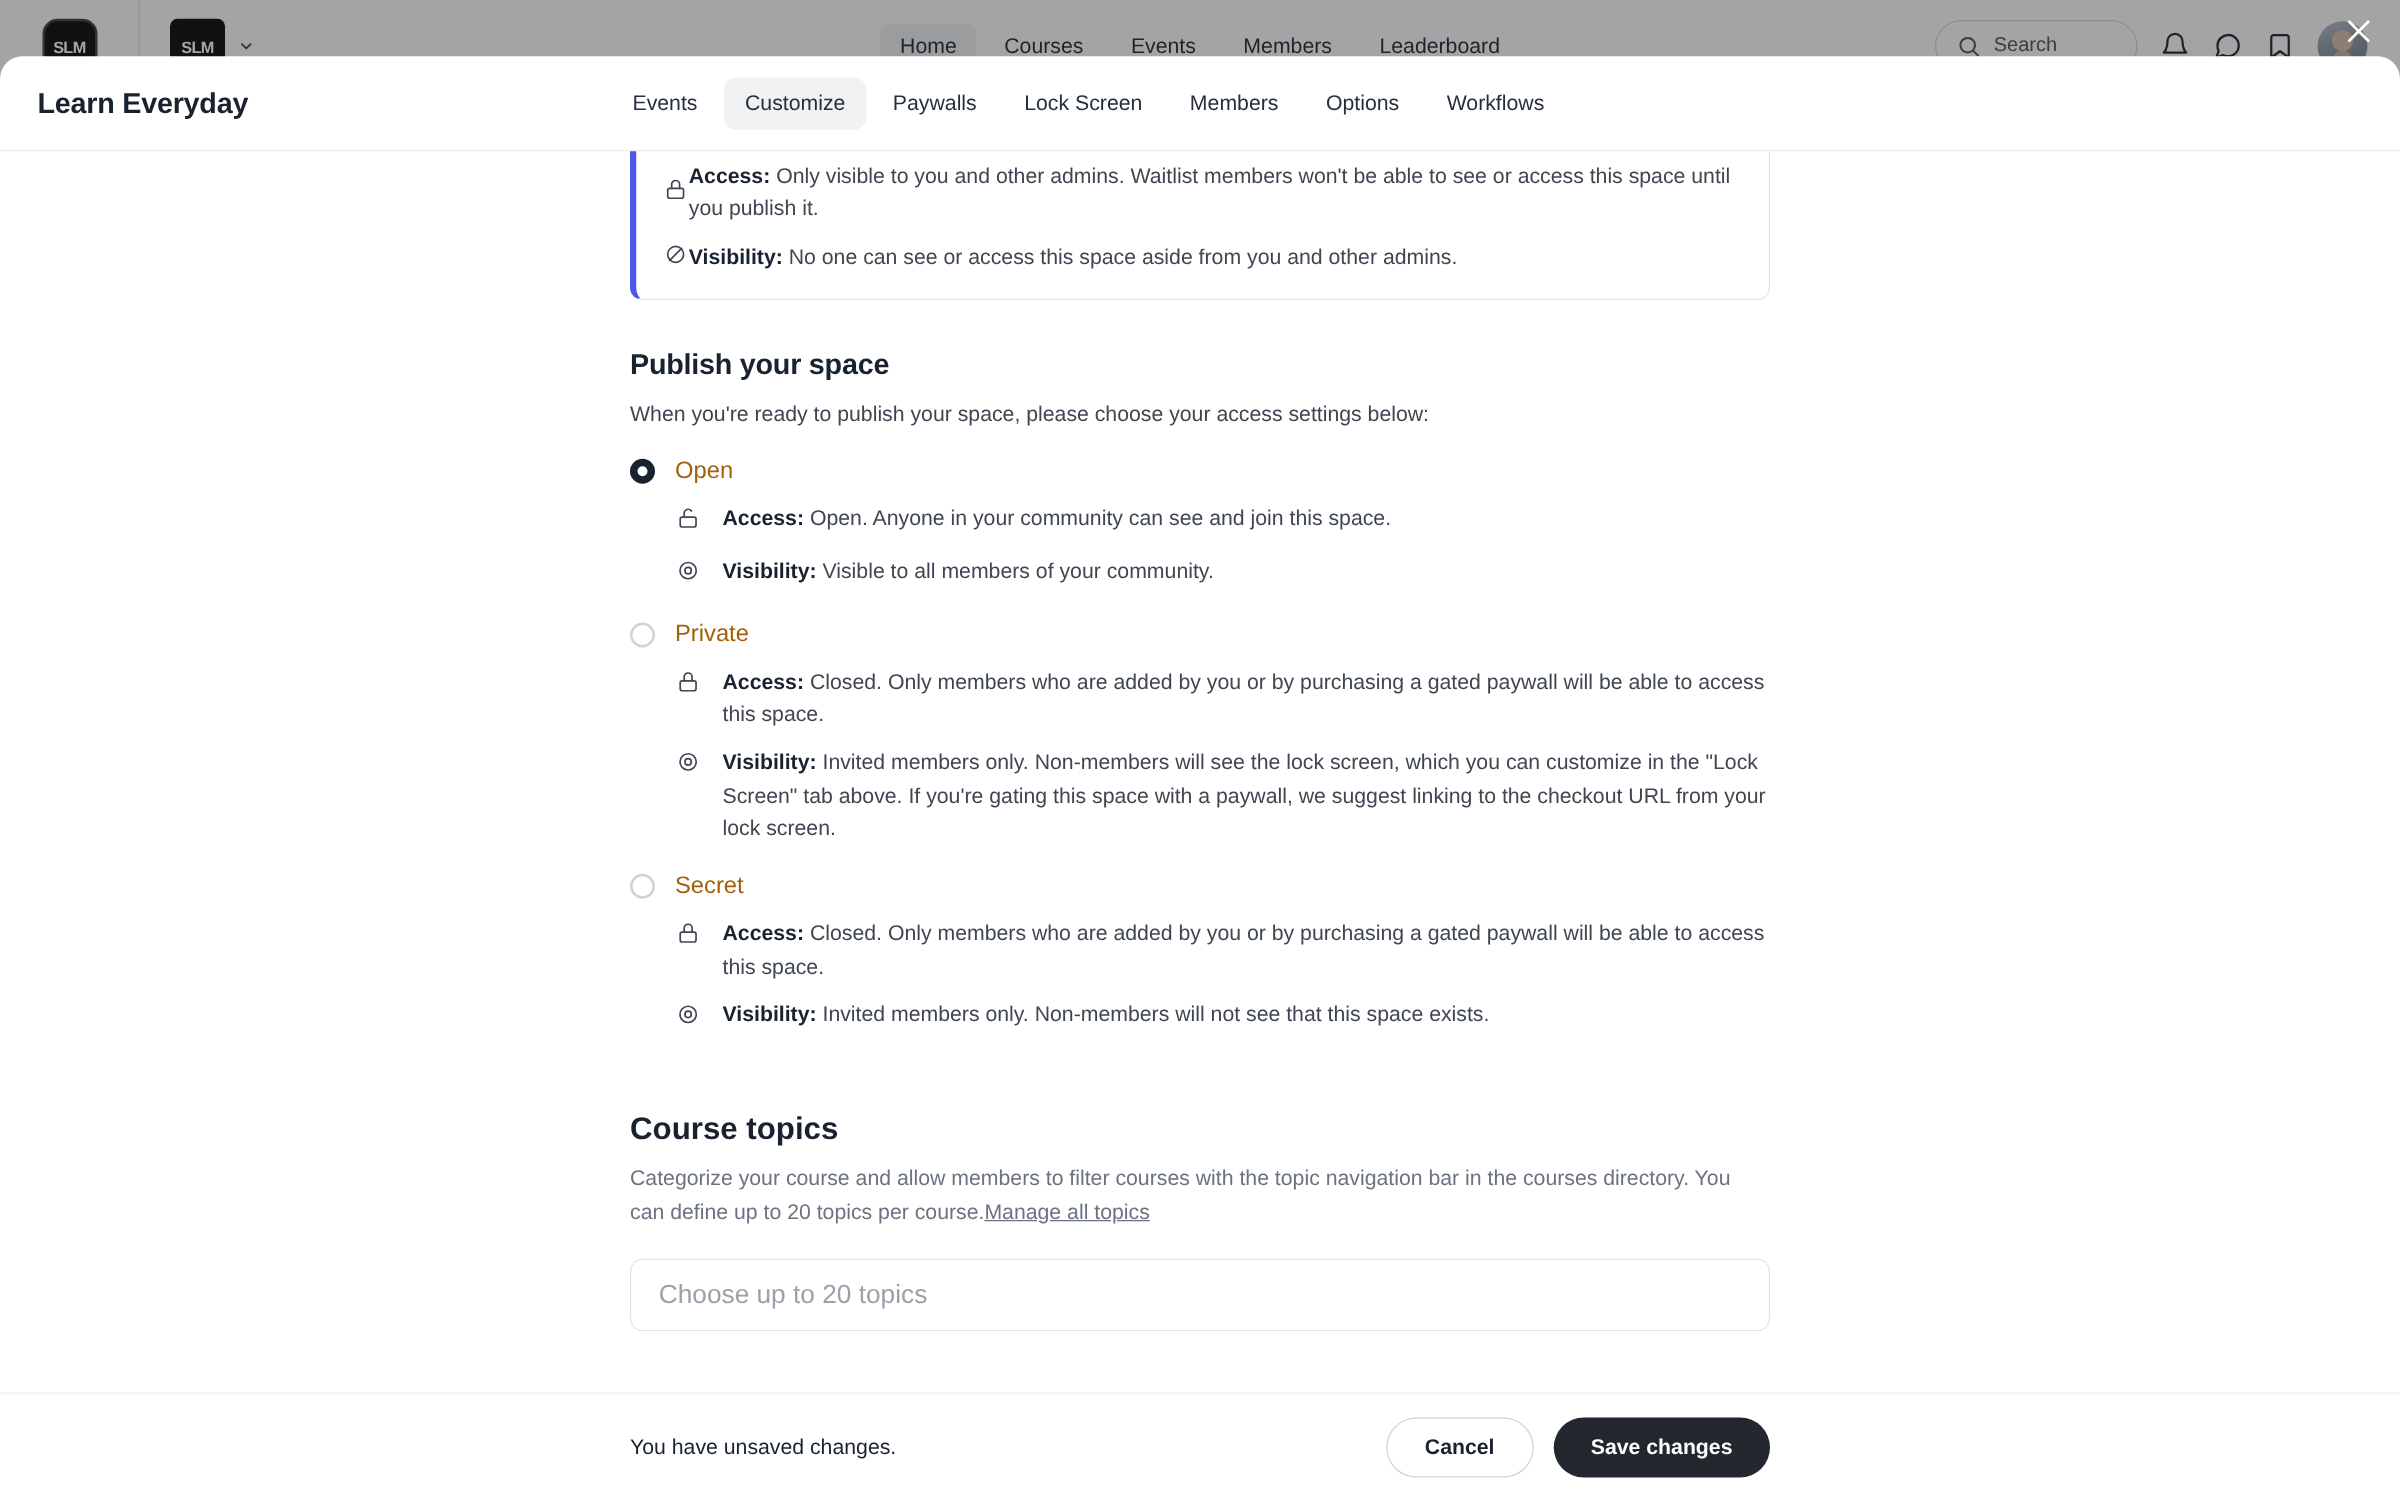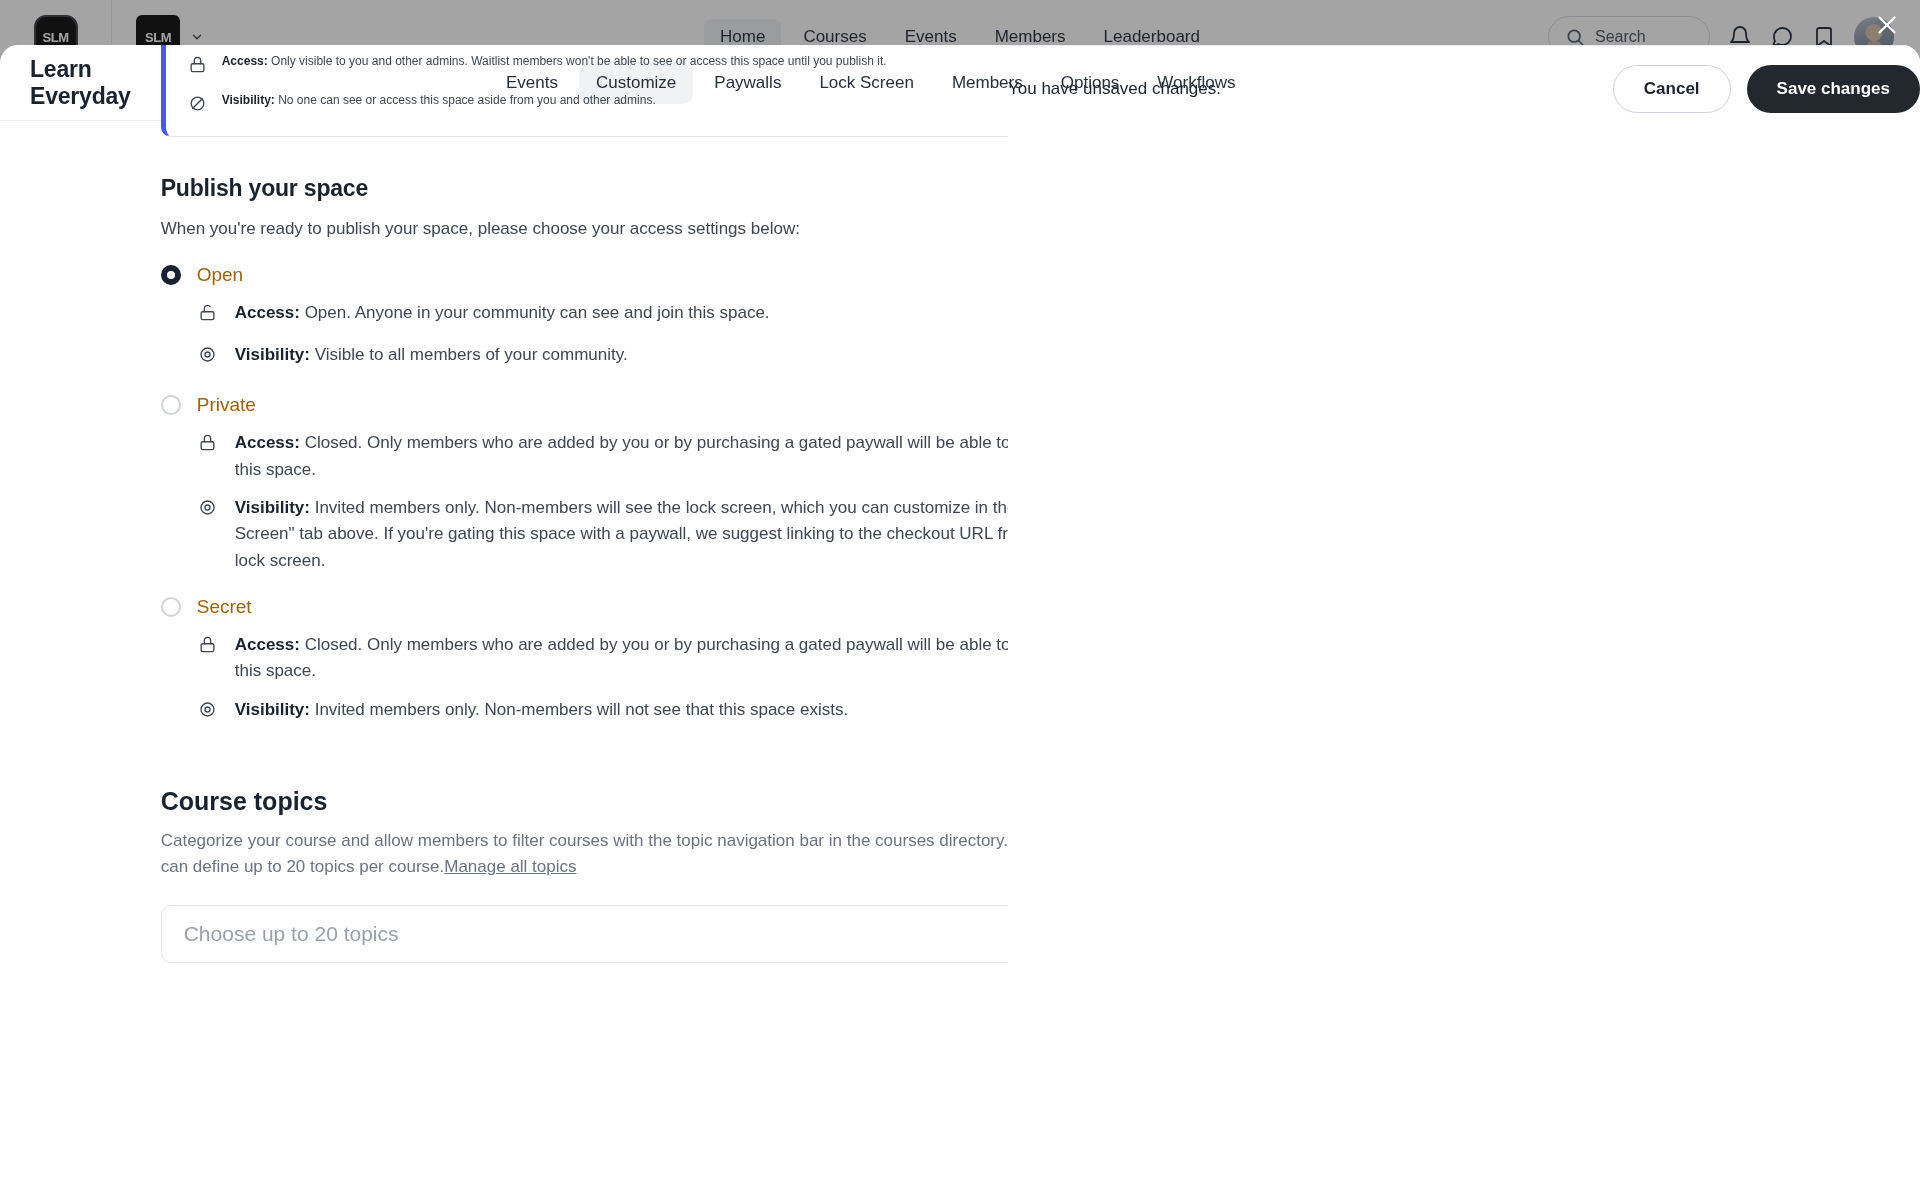--- a/index.html
+++ b/index.html
@@ -83,21 +83,21 @@
     display: flex; align-items: center; justify-content: center;
     color: #ffffff; cursor: pointer; z-index: 40;
   }
 
   
   #modal {
     position: absolute; left: 0; right: 0; top: 45px; bottom: 0;
     background: #ffffff;
     border-radius: 18px 18px 0 0;
     z-index: 20;
-    display: flex; flex-direction: row;
+    display: flex; flex-direction: column;
     overflow: hidden;
   }
   #modal-header {
     height: 76px; flex: 0 0 76px;
     display: flex; align-items: center;
     padding: 0 30px;
     border-bottom: 1px solid #ececee;
     position: relative;
   }
   #modal-title {
@@ -123,22 +123,22 @@
 
   
   .callout {
     border: 1px solid #e3e5e8;
     border-left: 5px solid #4c58e6;
     border-radius: 10px;
     padding: 16px 22px 18px 22px;
     margin-top: -12px;
   }
   .callout-line {
-    display: flex; gap: 14px; align-items: flex-start;
-    font-size: 12px; line-height: 1.5; color: #3f4652;
+    display: flex; align-items: center;
+    font-size: 17px; line-height: 1.5; color: #3f4652;
     margin-bottom: 12px;
   }
   .callout-line:last-child { margin-bottom: 0; }
   .callout-line .ic { flex: 0 0 20px; margin-top: 3px; color: #3f4652; }
   .callout-line b { color: #19222f; font-weight: 700; }
 
   h2.section-title {
     font-size: 23px; font-weight: 700; color: #19222f;
     margin-top: 38px; letter-spacing: -0.2px;
   }

